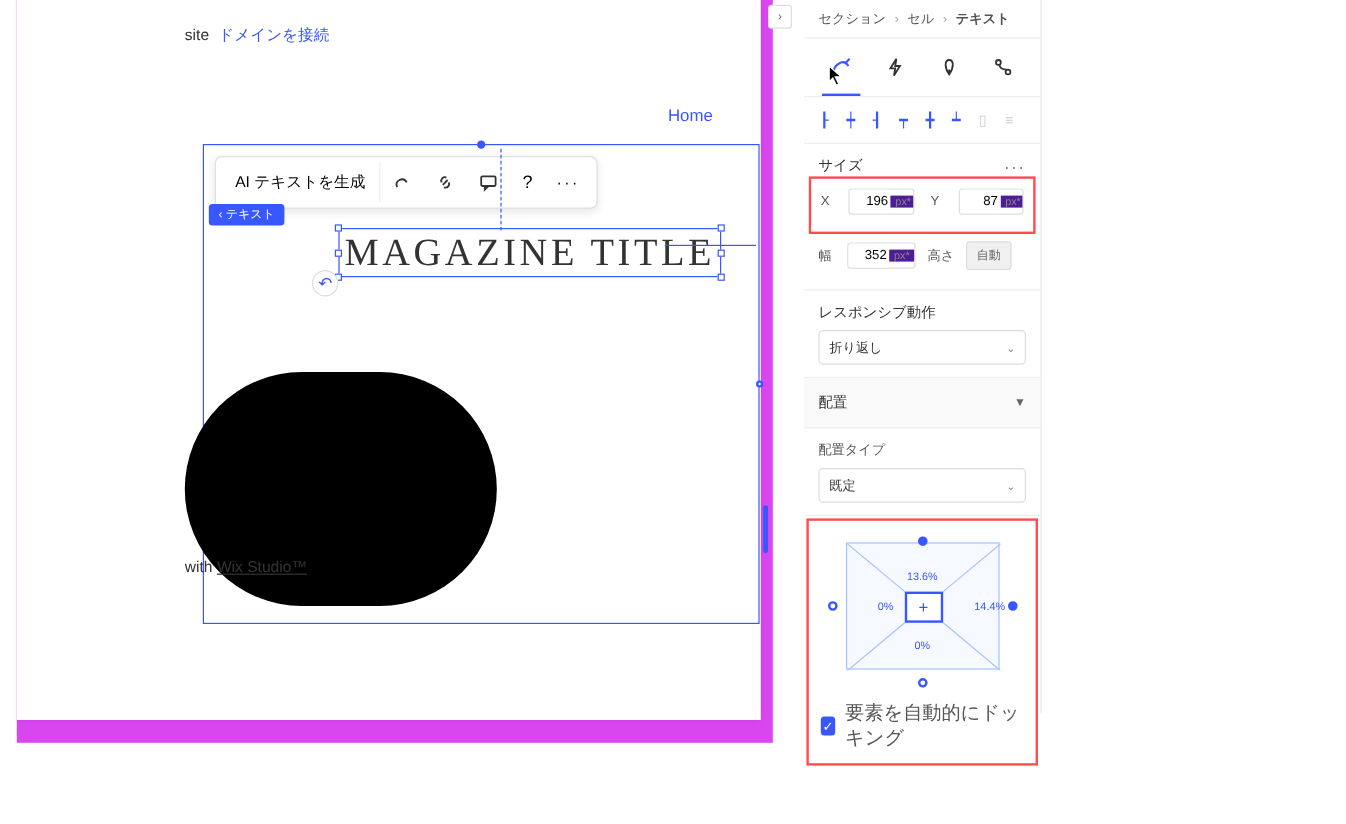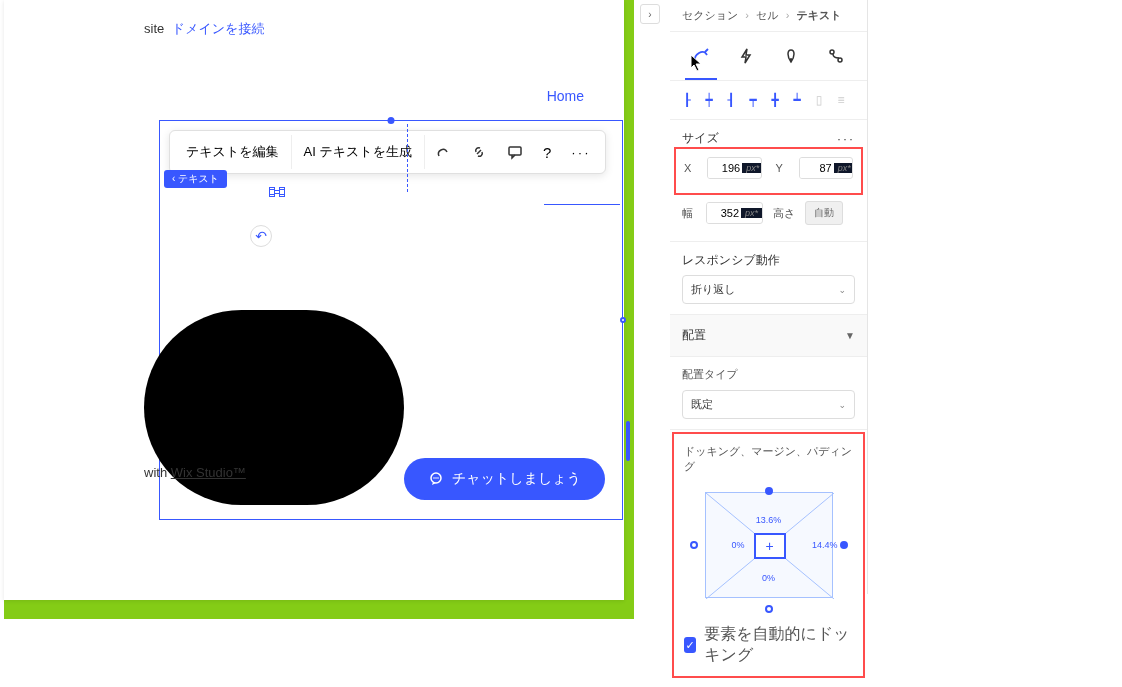--- a/index.html
+++ b/index.html
@@ -1,19 +1,19 @@
 <!DOCTYPE html>
 <html><head>
 <meta charset="utf-8">
 <style>
 * { box-sizing: border-box; margin: 0; padding: 0; }
 body { font-family: Arial, sans-serif; font-size: 12px; color: #333; background: #fff; width: 1122px; height: 687px; position: relative; overflow: hidden; }
 
 
-.canvas-wrap { position: absolute; left: 4px; top: 0; width: 630px; height: 619px; background: #84cc16; }
+.canvas-wrap { position: absolute; left: 14px; top: 0; width: 630px; height: 619px; background: #d946ef; }
 .canvas { position: absolute; left: 0; top: 0; width: 620px; height: 600px; background: #fff; box-shadow: 0 1px 4px rgba(0,0,0,0.1); }
 .topbar { position: absolute; left: 140px; top: 20px; font-size: 13px; }
 .topbar .site-label { color: #333; margin-right: 4px; }
 .topbar a { color: #3857ff; text-decoration: none; }
 
 .nav-home { position: absolute; right: 40px; top: 88px; color: #3857ff; font-size: 14px; }
 
 .selection-box { position: absolute; left: 155px; top: 120px; width: 464px; height: 400px; border: 1px solid #3857ff; }
 .sel-handle { position: absolute; width: 7px; height: 7px; background: #3857ff; border-radius: 50%; }
 .sel-handle.top { top: -4px; left: 50%; transform: translateX(-50%); }
@@ -69,21 +69,21 @@
 .section { border-bottom: 1px solid #eee; padding: 10px 12px; }
 .section-head { display: flex; justify-content: space-between; align-items: center; font-size: 12px; color: #333; margin-bottom: 8px; }
 .more-dots { cursor: pointer; letter-spacing: 2px; }
 
 .highlight-box { border: 2px solid #ff4c4c; padding: 8px; margin: -8px; }
 
 .input-row { display: flex; align-items: center; gap: 6px; margin-bottom: 6px; }
 .input-label { font-size: 11px; color: #555; width: 18px; }
 .num-input { display: flex; align-items: center; border: 1px solid #ddd; border-radius: 3px; overflow: hidden; }
 .num-input input { width: 34px; border: none; padding: 4px 2px; text-align: right; font-size: 11px; }
-.num-input .unit { font-size: 9px; color: #888; padding: 0 4px; background: #0f172a; font-style: italic; }
+.num-input .unit { font-size: 9px; color: #888; padding: 0 4px; background: #4c1d95; }
 .auto-badge { font-size: 10px; background: #f0f0f0; padding: 4px 8px; border-radius: 3px; color: #666; border: 1px solid #ddd; }
 
 .section-collapsed { display: flex; justify-content: space-between; align-items: center; padding: 12px; border-bottom: 1px solid #eee; font-size: 12px; cursor: pointer; background: #f9f9f9; }
 .arrow { font-size: 10px; color: #666; }
 
 .dropdown { border: 1px solid #ddd; border-radius: 4px; padding: 6px 8px; display: flex; justify-content: space-between; align-items: center; font-size: 11px; cursor: pointer; }
 .dropdown .chev { font-size: 9px; color: #888; }
 
 .dock-section { padding: 12px; }
 .dock-highlight { border: 2px solid #ff4c4c; padding: 10px; margin: -10px; }
@@ -122,21 +122,20 @@
     </div>
     <div class="nav-home">Home</div>
 
     <div class="selection-box">
       <div class="sel-handle top"></div>
       <div class="sel-handle right"></div>
       <div class="scroll-hint"></div>
     </div>
 
     <div class="floating-toolbar">
-      <button class="ft-btn">テキストを編集</button>
       <button class="ft-btn">AI テキストを生成</button>
       <button class="ft-icon">
           <svg width="16" height="16" viewBox="0 0 16 16">
             <path d="M4 12 Q2 8 6 6 Q10 4 12 8" fill="none" stroke="#333" stroke-width="1.5"></path>
           </svg>
         </button>
       <button class="ft-icon">
           <svg width="16" height="16" viewBox="0 0 16 16">
             <path d="M6 10 L10 6 M5 8 a3 3 0 0 1 4-4 M11 8 a3 3 0 0 1 -4 4" fill="none" stroke="#333" stroke-width="1.5"></path>
           </svg>
@@ -153,48 +152,39 @@
       <button class="ft-icon">
           <span style="letter-spacing:2px">···</span>
         </button>
     </div>
 
     <div class="text-tag">テキスト</div>
 
     <div class="guide-v"></div>
 
     <div class="title-selected">
+      <span class="mag-title">MAGAZINE TITLE</span>
       <div class="tiny-handle th-tl"></div>
       <div class="tiny-handle th-tr"></div>
       <div class="tiny-handle th-bl"></div>
       <div class="tiny-handle th-br"></div>
       <div class="tiny-handle th-l"></div>
       <div class="tiny-handle th-r"></div>
     </div>
 
     <div class="guide-h"></div>
 
     <div class="undo-badge">↶</div>
 
     <div class="black-blob"></div>
 
     <div class="footer-text">
       <span>with </span><u>Wix Studio™</u>
     </div>
 
-    <button class="chat-btn">
-      <svg width="16" height="16" viewBox="0 0 16 16">
-          <circle cx="8" cy="7" r="5" fill="none" stroke="#fff" stroke-width="1.5"></circle>
-          <path d="M5 11 L4 14 L8 12" fill="#fff"></path>
-          <circle cx="6" cy="7" r="0.8" fill="#fff"></circle>
-          <circle cx="8" cy="7" r="0.8" fill="#fff"></circle>
-          <circle cx="10" cy="7" r="0.8" fill="#fff"></circle>
-        </svg>
-      <span>チャットしましょう</span>
-    </button>
   </div>
 </div>
 
 <div class="panel-collapse">›</div>
 
 <div class="panel-inner">
   <div class="breadcrumb">
     <span>セクション</span>
     <span class="sep">›</span>
     <span>セル</span>
@@ -286,21 +276,20 @@
   <div class="section">
     <div style="font-size:11px;color:#555;margin-bottom:8px">配置タイプ</div>
     <div class="dropdown">
       <span>既定</span>
         <span class="chev">⌄</span>
     </div>
   </div>
 
   <div class="dock-section">
     <div class="dock-highlight">
-      <div class="dock-label">ドッキング、マージン、パディング</div>
       <div class="dock-diagram">
         <div class="dock-outer">
           <svg width="128" height="106">
             <line x1="0" y1="0" x2="48" y2="40" stroke="#a5c1ff" stroke-width="1"></line>
             <line x1="128" y1="0" x2="80" y2="40" stroke="#a5c1ff" stroke-width="1"></line>
             <line x1="0" y1="106" x2="48" y2="66" stroke="#a5c1ff" stroke-width="1"></line>
             <line x1="128" y1="106" x2="80" y2="66" stroke="#a5c1ff" stroke-width="1"></line>
           </svg>
           <div class="dock-inner">+</div>
           <div class="dock-pct pct-top">13.6%</div>

